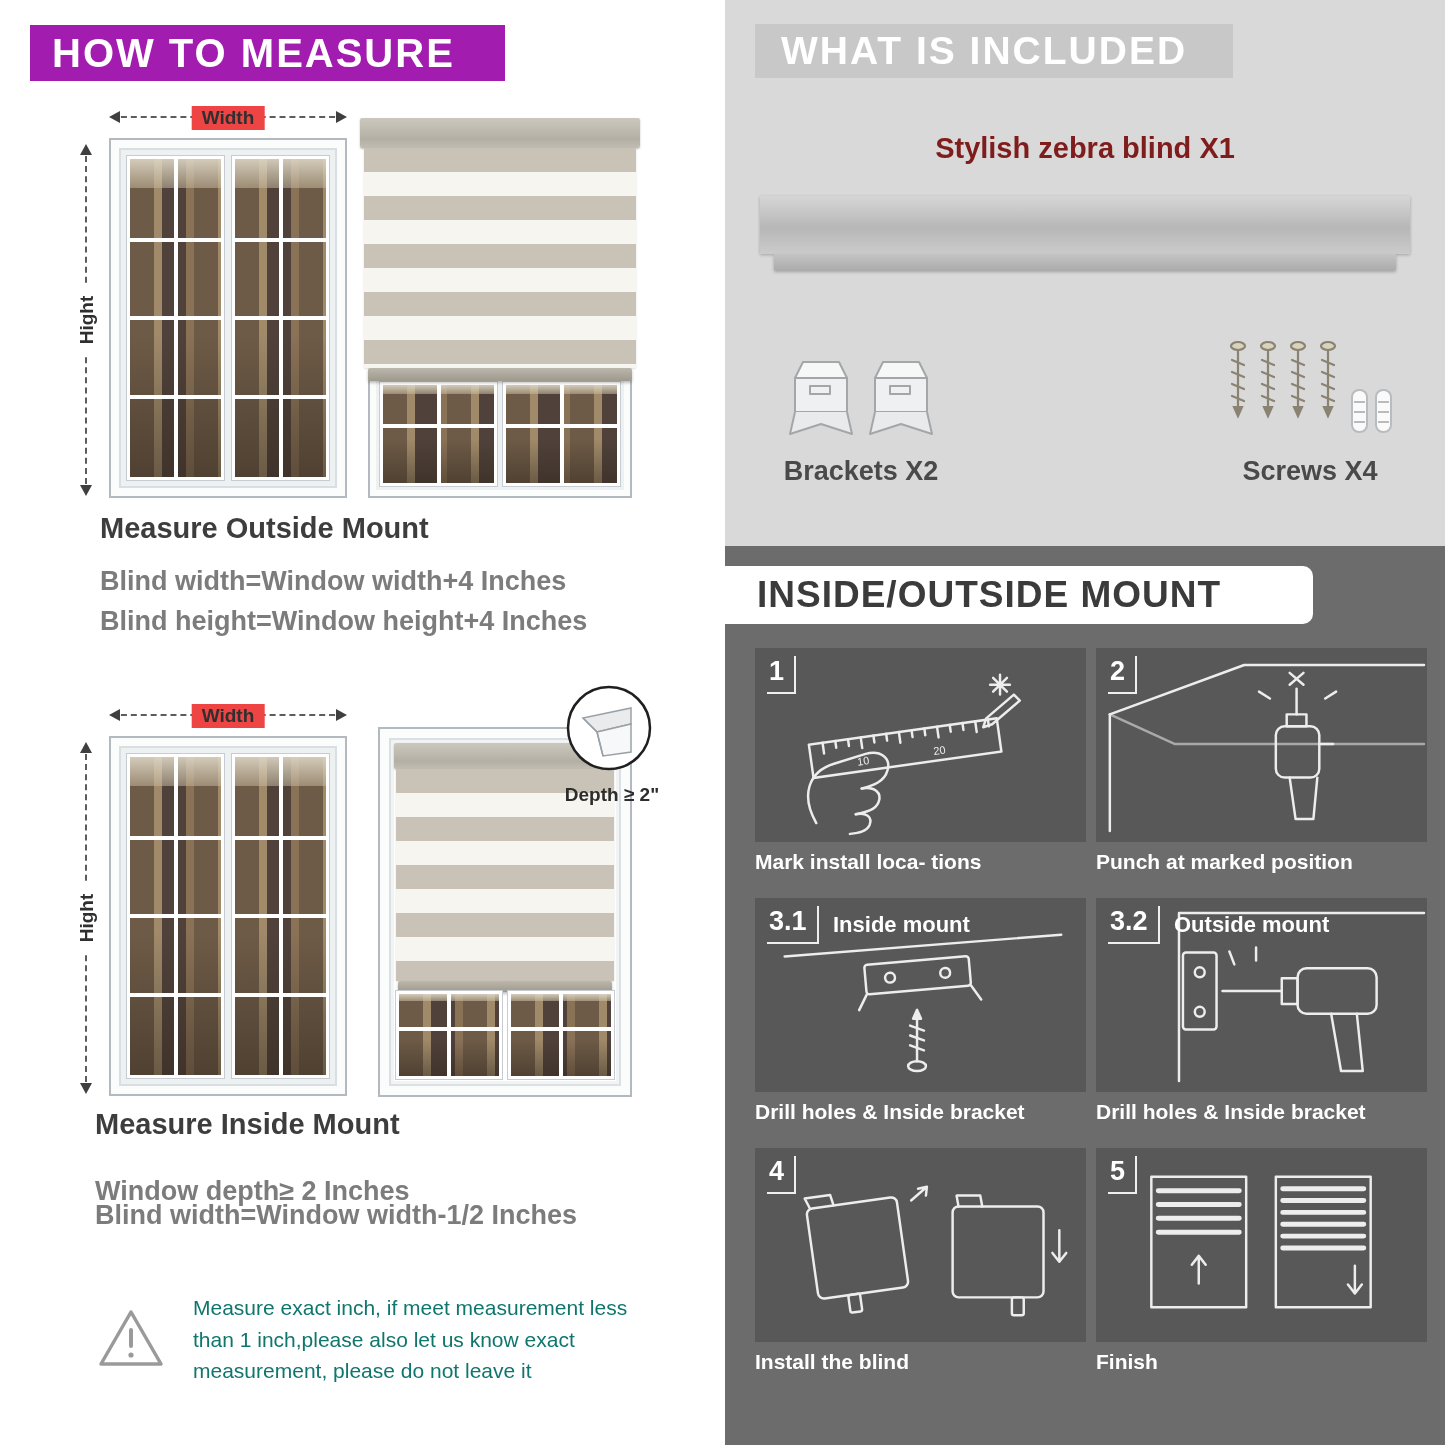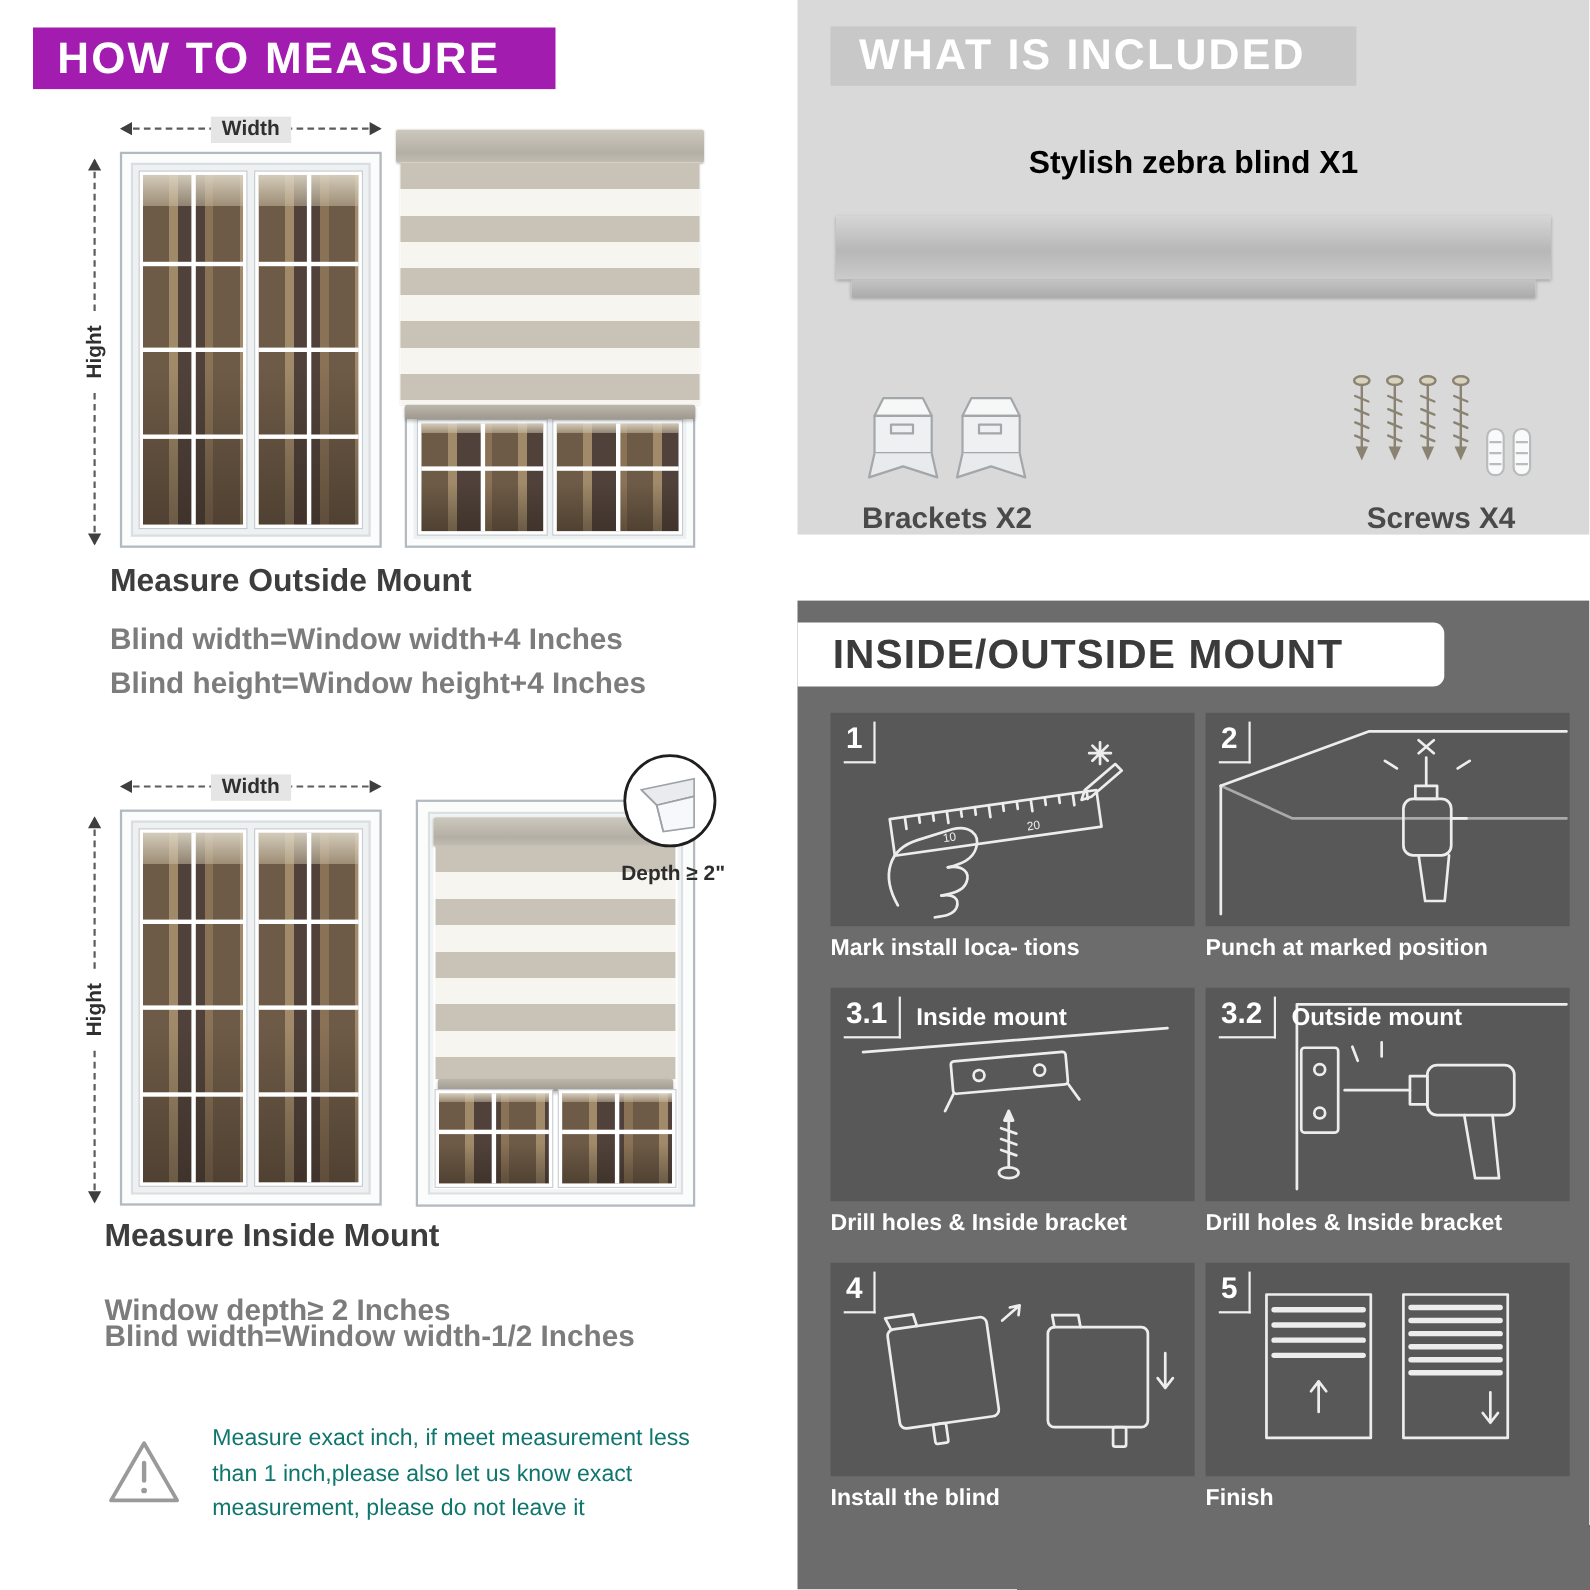--- a/index.html
+++ b/index.html
@@ -12,21 +12,21 @@
 
   .fig{position:absolute;}
   
   .dim-w{position:absolute;height:0;border-top:2px dashed #5c5c5c;}
   .dim-h{position:absolute;width:0;border-left:2px dashed #5c5c5c;}
   .arr{position:absolute;width:0;height:0;border:6px solid transparent;}
   .dim-w .arr.l{left:-2px;top:-7px;border-right:11px solid #3f3f3f;border-left:0;}
   .dim-w .arr.r{right:-2px;top:-7px;border-left:11px solid #3f3f3f;border-right:0;}
   .dim-h .arr.u{top:-2px;left:-7px;border-bottom:11px solid #3f3f3f;border-top:0;}
   .dim-h .arr.d{bottom:-2px;left:-7px;border-top:11px solid #3f3f3f;border-bottom:0;}
-  .dim-w .dim-label{position:absolute;left:50%;top:0;transform:translate(-50%,-50%);background:#e5e5e5;
+  .dim-w .dim-label{position:absolute;left:50%;top:0;transform:translate(-50%,-50%);background:#ef4444;
     padding:1px 10px;font-size:19px;font-weight:bold;color:#2f2f2f;white-space:nowrap;}
   .dim-h .dim-label{position:absolute;left:0;top:50%;transform:translate(-50%,-50%) rotate(-90deg);background:#fff;
     padding:1px 10px;font-size:19px;font-weight:bold;color:#2f2f2f;white-space:nowrap;}
 
   
   .window{position:absolute;background:#eef1f2;border:2px solid #b2bac0;
     box-shadow:inset 0 0 0 8px #fbfcfc, inset 0 0 0 10px #d9dee2;padding:16px;box-sizing:border-box;display:flex;gap:8px;}
   .sash{flex:1;position:relative;border:3px solid #fff;outline:1px solid #c6ccd1;
     background:
       linear-gradient(180deg, rgba(222,215,198,.9) 0%, rgba(196,182,155,.55) 9%, rgba(0,0,0,0) 9%),
@@ -58,24 +58,24 @@
   .depth-label{position:absolute;left:550px;top:784px;width:124px;text-align:center;
     font-size:19px;font-weight:bold;color:#2d2d2d;}
 
   .h-measure{position:absolute;font-size:29px;font-weight:bold;color:#3d3d3d;}
   .formula{position:absolute;font-size:27px;font-weight:bold;color:#7c7c7c;}
 
   .warning{position:absolute;left:95px;top:1292px;width:570px;display:flex;gap:26px;align-items:center;}
   .warning p{margin:0;color:#0f766e;font-size:21px;line-height:1.5;}
 
   
-  .right-top{position:absolute;left:725px;top:0;width:720px;height:486px;background:#d9d9d9;}
+  .right-top{position:absolute;left:725px;top:0;width:720px;height:546px;background:#d9d9d9;}
   .banner-included{position:absolute;left:30px;top:24px;width:478px;height:54px;background:#c8c8c8;color:#fff;
     font-size:39px;font-weight:bold;letter-spacing:2px;line-height:54px;padding-left:26px;box-sizing:border-box;}
-  .blind-label{position:absolute;left:0;right:0;top:132px;text-align:center;font-size:29px;font-weight:bold;color:#000000;}
+  .blind-label{position:absolute;left:0;right:0;top:132px;text-align:center;font-size:29px;font-weight:bold;color:#7f1d1d;}
   .headrail{position:absolute;left:35px;right:35px;top:196px;}
   .rail-top{height:58px;background:linear-gradient(180deg,#d6d6d6 0%,#b7b7b7 55%,#cbcbcb 100%);
     box-shadow:0 1px 3px rgba(0,0,0,.25);}
   .rail-lip{height:16px;margin:0 14px;background:linear-gradient(180deg,#c4c4c4,#acacac);box-shadow:0 2px 3px rgba(0,0,0,.25);}
   .pack-row{position:absolute;left:30px;right:25px;top:318px;display:flex;justify-content:space-between;}
   .pack-item{display:flex;flex-direction:column;align-items:center;}
   .pack-item .icon{height:126px;display:flex;align-items:flex-end;justify-content:center;}
   .pack-label{margin-top:12px;font-size:27px;font-weight:bold;color:#4a4a4a;text-align:center;}
 
   

